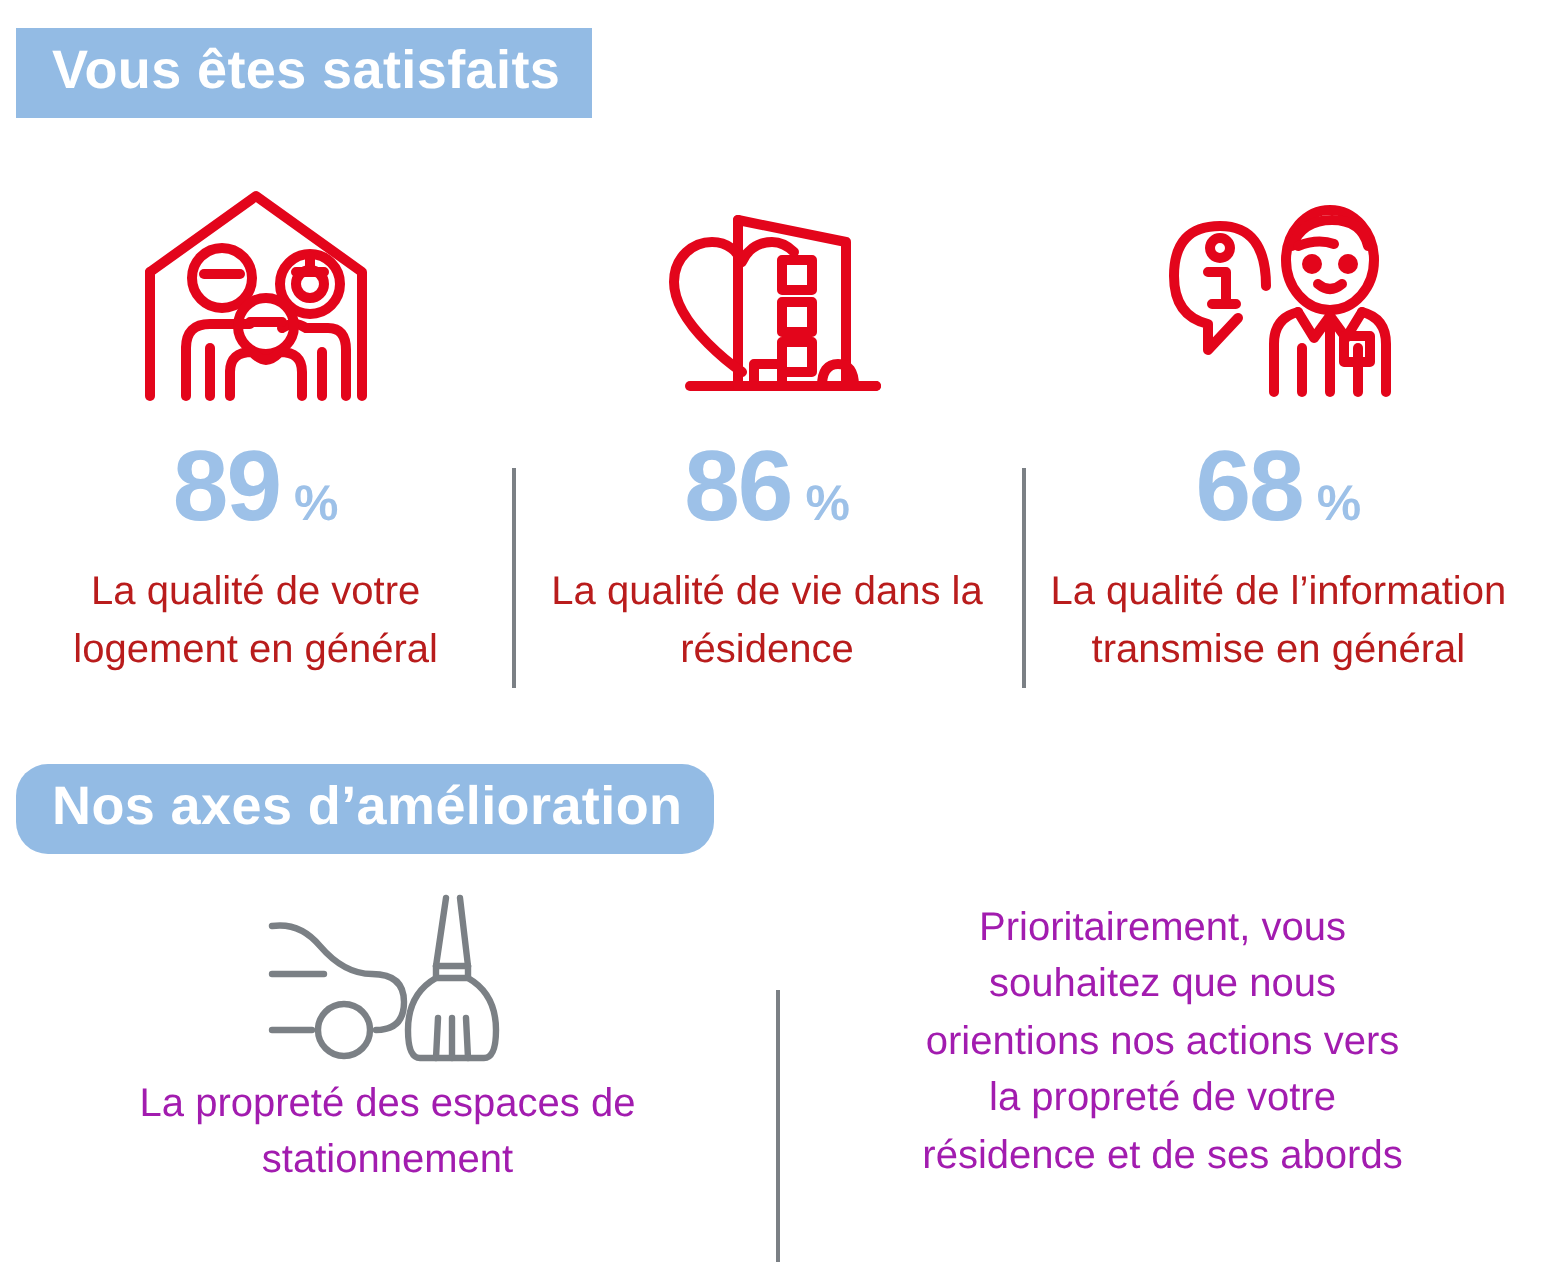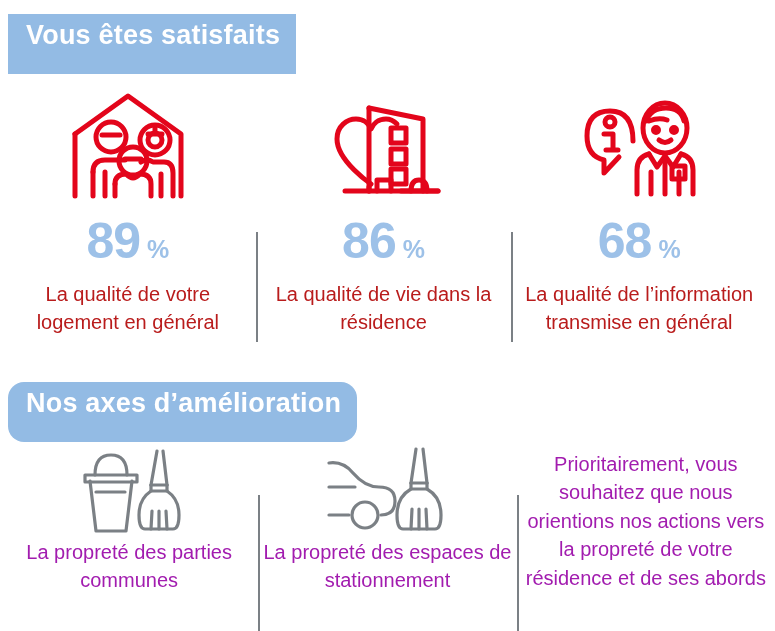--- a/index.html
+++ b/index.html
@@ -17,36 +17,35 @@
   }
 
   
   .section-header {
     display: inline-block;
     background: #93bbe4;
     color: #ffffff;
     font-size: 27px;
     font-weight: bold;
     letter-spacing: 0.2px;
-    padding: 7px 16px 25px 18px;
+    padding: 7px 16px 10px 18px;
     line-height: 1.05;
     white-space: nowrap;
   }
   .header-row-1 { position: absolute; left: 8px; top: 14px; }
   .header-row-2 { position: absolute; left: 8px; top: 382px; border-radius: 16px; }
 
   
   .stats-band {
     position: absolute;
     left: 0;
-    top: 72px;
+    top: 84px;
     width: 767px;
     height: 265px;
     display: flex;
-    align-items: flex-end;
   }
   .stat-col {
     flex: 1 1 0;
     display: flex;
     flex-direction: column;
     align-items: center;
     position: relative;
   }
   .stat-col + .stat-col::before {
     content: "";
@@ -223,39 +222,20 @@
     </div>
     <div class="caption">La qualité de l’information transmise en général</div>
   </div>
 
 </div>
 
 <div class="section-header header-row-2">Nos axes d’amélioration</div>
 
 <div class="improve-band">
 
-  <div class="improve-col">
-    <div class="improve-icon-box">
-      <svg width="104" height="92" viewBox="0 0 104 92" fill="none" stroke="#7b8085" stroke-width="3.2" stroke-linecap="round" stroke-linejoin="round">
-        <path d="M13 38 L19 88 L49 88 L55 38"></path>
-        <path d="M8 32 L60 32 L60 39 L8 39 Z"></path>
-        <path d="M18 32 Q18 12 34 12 Q50 12 50 32"></path>
-        <path d="M19 49 L48 49"></path>
-        <path d="M80 8 L74 42"></path>
-        <path d="M86 8 L90 42"></path>
-        <path d="M74 42 L90 42"></path>
-        <path d="M74 48 Q62 56 62 72 Q62 86 68 86 L96 86 Q102 86 102 72 Q102 56 90 48 Z"></path>
-        <path d="M74 42 L74 48 M90 42 L90 48"></path>
-        <path d="M75 68 L74 86"></path>
-        <path d="M82 68 L82 86"></path>
-        <path name="broom-straw" d="M89 68 L90 86"></path>
-      </svg>
-    </div>
-    <div class="improve-caption">La propreté des parties communes</div>
-  </div>
 
   <div class="improve-col">
     <div class="improve-icon-box">
       <svg width="128" height="92" viewBox="0 0 128 92" fill="none" stroke="#7b8085" stroke-width="3.2" stroke-linecap="round" stroke-linejoin="round">
         <path d="M6 20 Q20 18 30 30 Q42 44 56 44 Q72 44 72 58 Q72 72 58 72"></path>
         <path d="M6 44 L32 44"></path>
         <path d="M6 72 L26 72"></path>
         <circle cx="42" cy="72" r="13"></circle>
         <path d="M93 6 L88 40"></path>
         <path d="M100 6 L104 40"></path>

